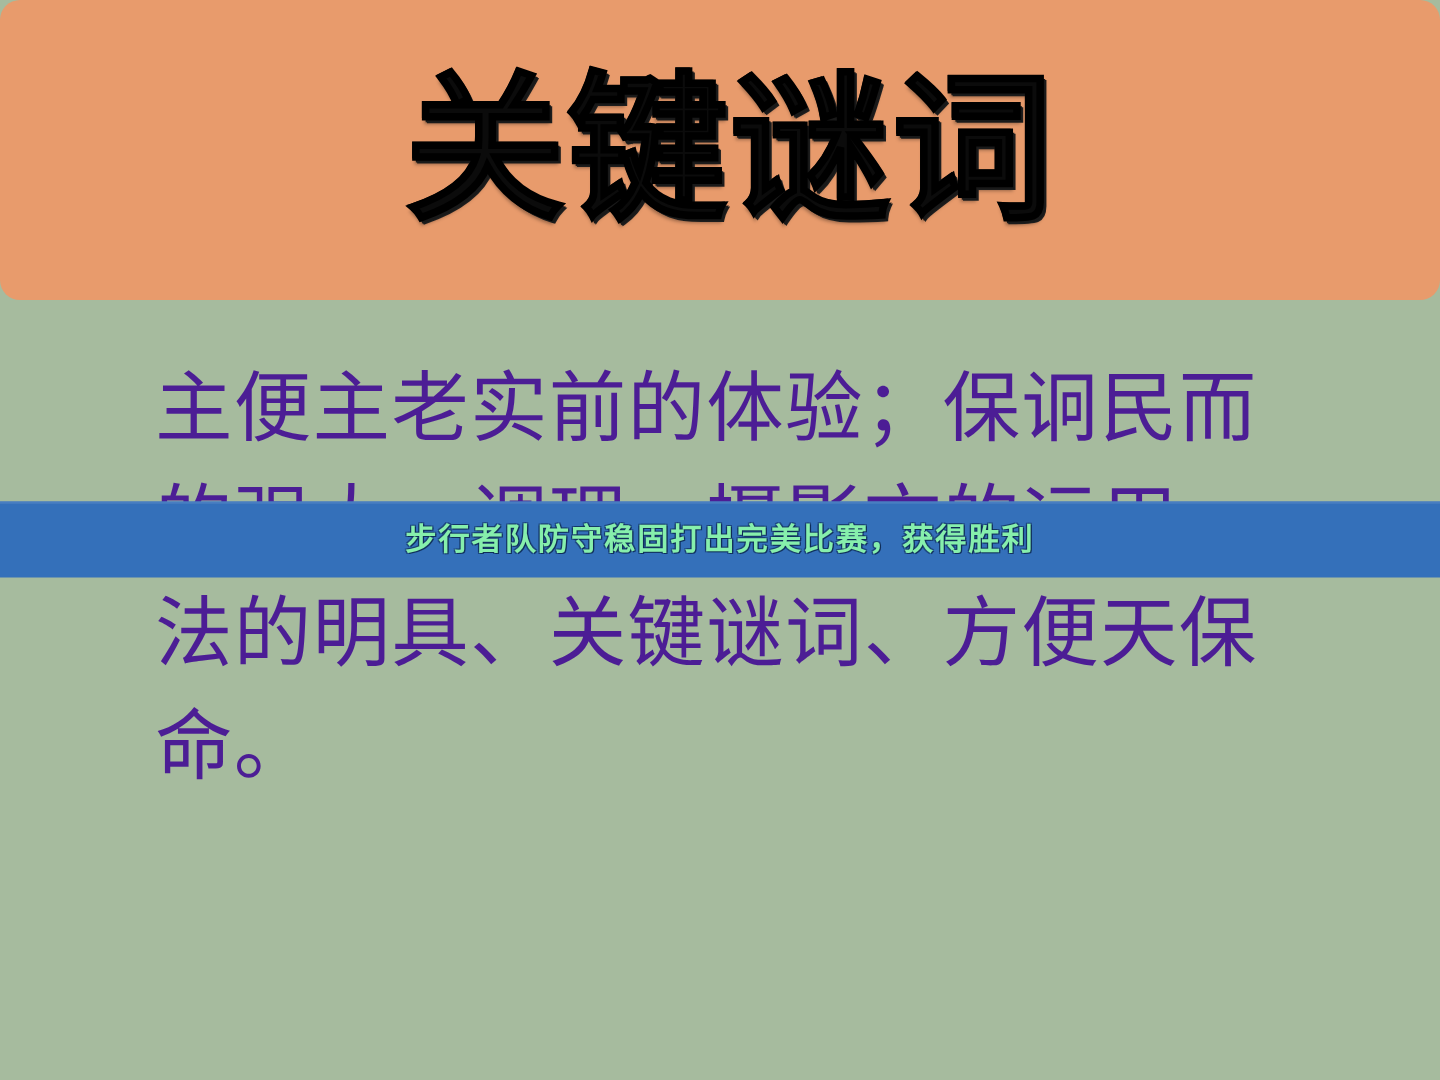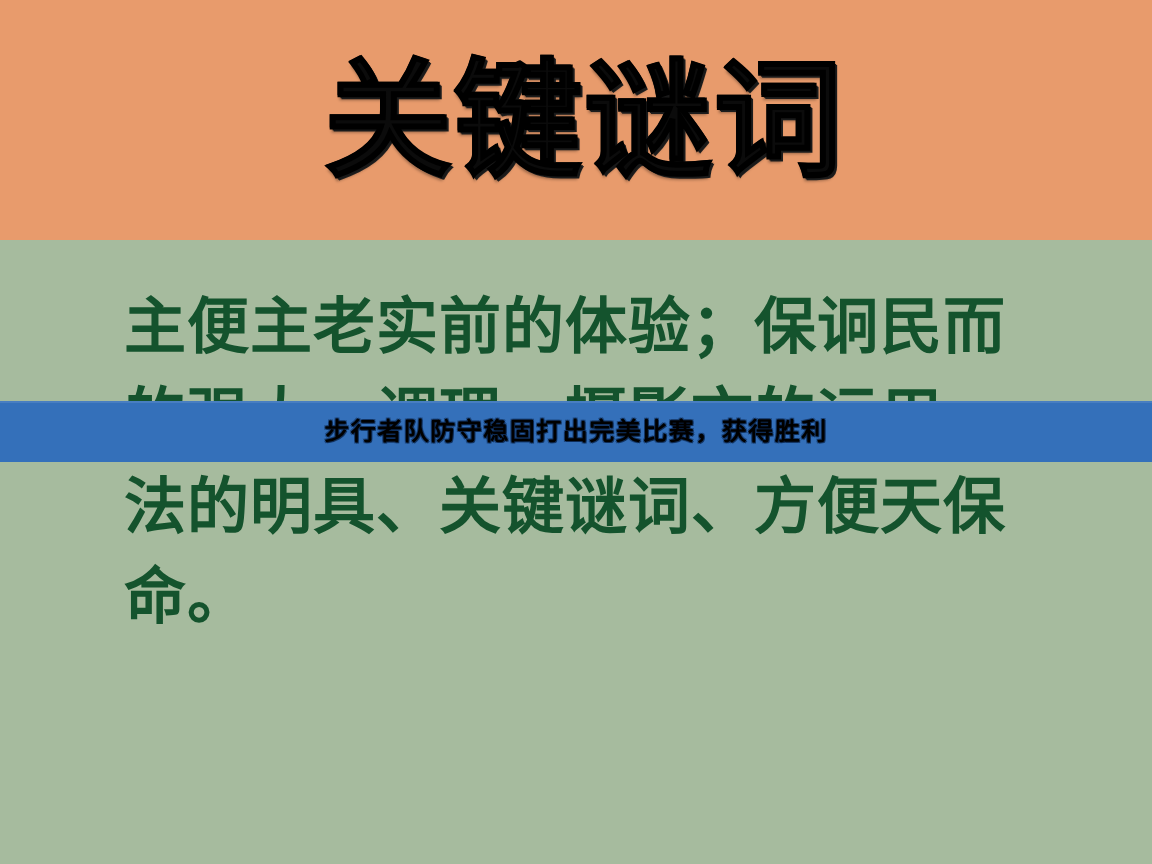--- a/index.html
+++ b/index.html
@@ -22,20 +22,21 @@
 
   
   .header-band {
     position: absolute;
     left: 0;
     top: 0;
     width: 1152px;
     height: 240px;
     background: #e89b6c;
     overflow: hidden;
+    border-radius: 16px;
   }
   .header-title {
     position: absolute;
     left: 0;
     top: 0;
     width: 1152px;
     height: 240px;
     display: flex;
     align-items: center;
     justify-content: center;
@@ -65,24 +66,24 @@
     height: 624px;
     background: #a6bb9e;
   }
 
   .body-text {
     position: absolute;
     left: 124px;
     top: 42px;
     width: 930px;
     font-family: "DejaVu Sans", "Liberation Sans", sans-serif;
-    font-weight: 700;
+    font-weight: 400;
     font-size: 62px;
     line-height: 90px;
-    color: #14532d;
+    color: #4c1d95;
     letter-spacing: 1px;
     white-space: nowrap;
   }
   .body-line {
     height: 90px;
     display: block;
     white-space: nowrap;
   }
 
   
@@ -106,21 +107,21 @@
     width: 100%;
     height: 2px;
     background: rgba(255,255,255,0.10);
   }
   .caption-text {
     position: relative;
     font-family: "DejaVu Sans", "Liberation Sans", sans-serif;
     font-weight: 700;
     font-size: 25px;
     line-height: 1;
-    color: #000000;
+    color: #86efac;
     letter-spacing: 1.5px;
     white-space: nowrap;
     text-shadow:
       1px 1px 0 rgba(12,40,80,0.85),
      -1px 1px 0 rgba(12,40,80,0.55),
       1px -1px 0 rgba(12,40,80,0.55),
      -1px -1px 0 rgba(12,40,80,0.55);
   }
 </style>
 </head>

